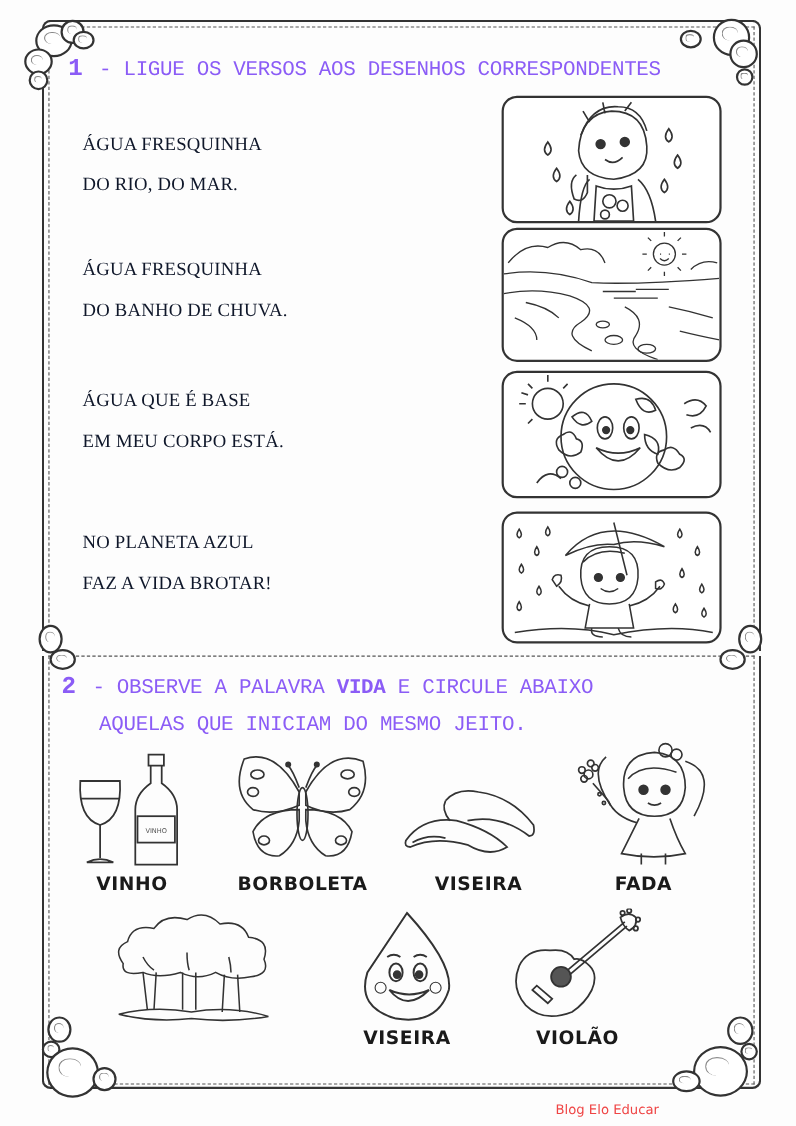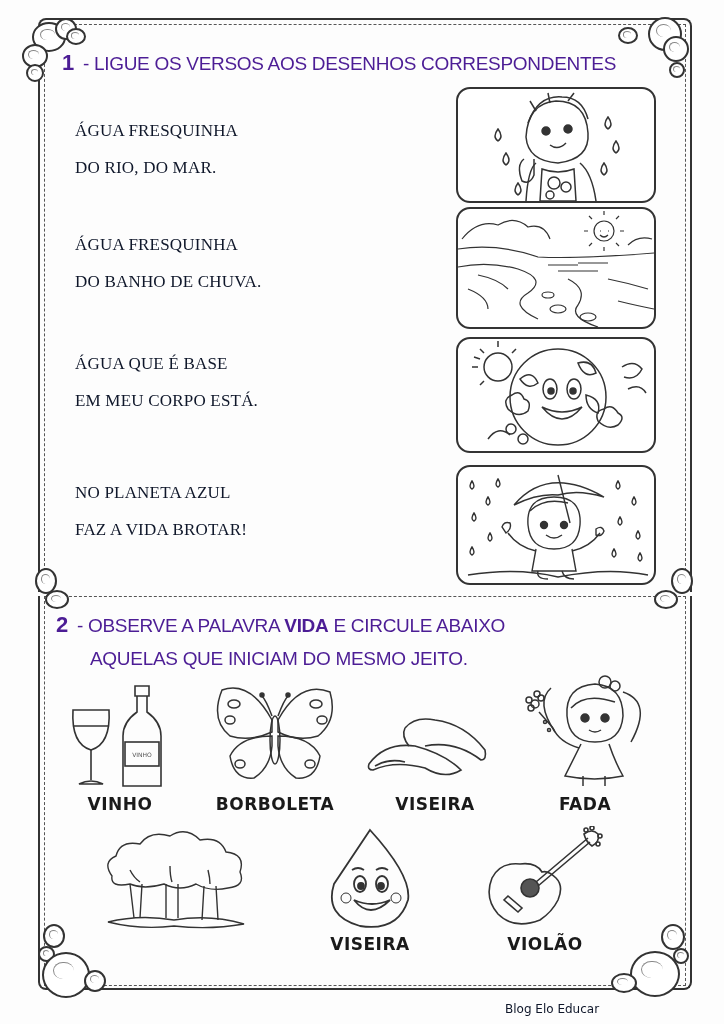--- a/index.html
+++ b/index.html
@@ -19,22 +19,22 @@
   #frame2-outer { left: 38px; top: 596px; width: 650px; height: 392px; border-top: none; border-radius: 0 0 8px 8px; }
   #frame2-inner { left: 44px; top: 596px; width: 640px; height: 388px; }
 
   .bubble { position: absolute; border: 2px solid #333; border-radius: 50%; background: #fff; }
   .bubble::after {
     content: ""; position: absolute; left: 20%; top: 18%; width: 45%; height: 40%;
     border-left: 1.5px solid #888; border-top: 1.5px solid #888; border-radius: 50%;
   }
 
   .q-title {
-    position: absolute; font-family: Liberation Sans, sans-serif; font-size: 19px;
-    letter-spacing: -0.3px; color: #4c1d95; white-space: nowrap;
+    position: absolute; font-family: Liberation Mono, monospace; font-size: 19px;
+    letter-spacing: -0.3px; color: #8b5cf6; white-space: nowrap;
   }
   .q-num { font-weight: bold; font-size: 22px; margin-right: 4px; }
   .q-bold { font-weight: bold; margin-top: 33px; }
 
   .verse {
     position: absolute; left: 75px; font-size: 17px; line-height: 37px;
     font-family: Liberation Serif, serif; color: #0f172a; letter-spacing: 0.2px;
   }
   .verse div { white-space: nowrap; }
 
@@ -44,21 +44,21 @@
   }
   .pic svg { width: 100%; height: 100%; display: block; }
 
   .word-item { position: absolute; text-align: center; }
   .word-item svg { display: block; margin: 0 auto; }
   .word-label {
     font-family: "DejaVu Sans", sans-serif; font-weight: bold; font-size: 17px;
     letter-spacing: 0.5px; color: #1a1a1a; margin-top: 4px; white-space: nowrap;
   }
   .credit {
-    position: absolute; left: 505px; top: 1002px; font-size: 12px; color: #0f172a;
+    position: absolute; left: 505px; top: 1002px; font-size: 12px; color: #ef4444;
     font-family: "DejaVu Sans", sans-serif;
   }
 </style>
 </head>
 <body>
 
 <div class="frame-outer" id="frame1-outer"></div>
 <div class="frame-inner" id="frame1-inner"></div>
 <div class="frame-outer" id="frame2-outer"></div>
 <div class="frame-inner" id="frame2-inner"></div>
@@ -291,21 +291,21 @@
         <circle cx="61" cy="60" r="3" fill="#333"></circle>
       <path d="M32 44 Q38 40 44 44 M56 44 Q62 40 68 44"></path>
       <path d="M34 74 Q50 94 70 74 Q52 82 34 74Z"></path>
       <circle cx="26" cy="72" r="5" stroke-width="1"></circle>
         <circle cx="76" cy="72" r="5" stroke-width="1"></circle>
     </g>
   </svg>
   <div class="word-label">VISEIRA</div>
 </div>
 
-<div class="word-item" style="left:480px;top:826px;width:130px;">
+<div class="word-item" style="left:460px;top:826px;width:130px;">
   <svg width="130" height="104" viewBox="0 0 130 104">
     <g fill="none" stroke="#333" stroke-width="1.6">
       <path d="M40 38 Q20 36 12 52 Q4 72 18 88 Q34 104 60 94 Q72 86 78 74 Q84 60 76 52 Q68 44 62 46 Q56 36 40 38Z"></path>
       <circle cx="50" cy="62" r="9" fill="#555"></circle>
       <path d="M56 56 L108 12 M58 60 L110 16"></path>
       <path d="M104 8 Q112 2 118 8 Q120 16 112 20 Q106 16 104 8Z"></path>
       <circle cx="106" cy="4" r="2"></circle>
         <circle cx="112" cy="2" r="2"></circle>
         <circle cx="120" cy="10" r="2"></circle>
         <circle cx="118" cy="18" r="2"></circle>

